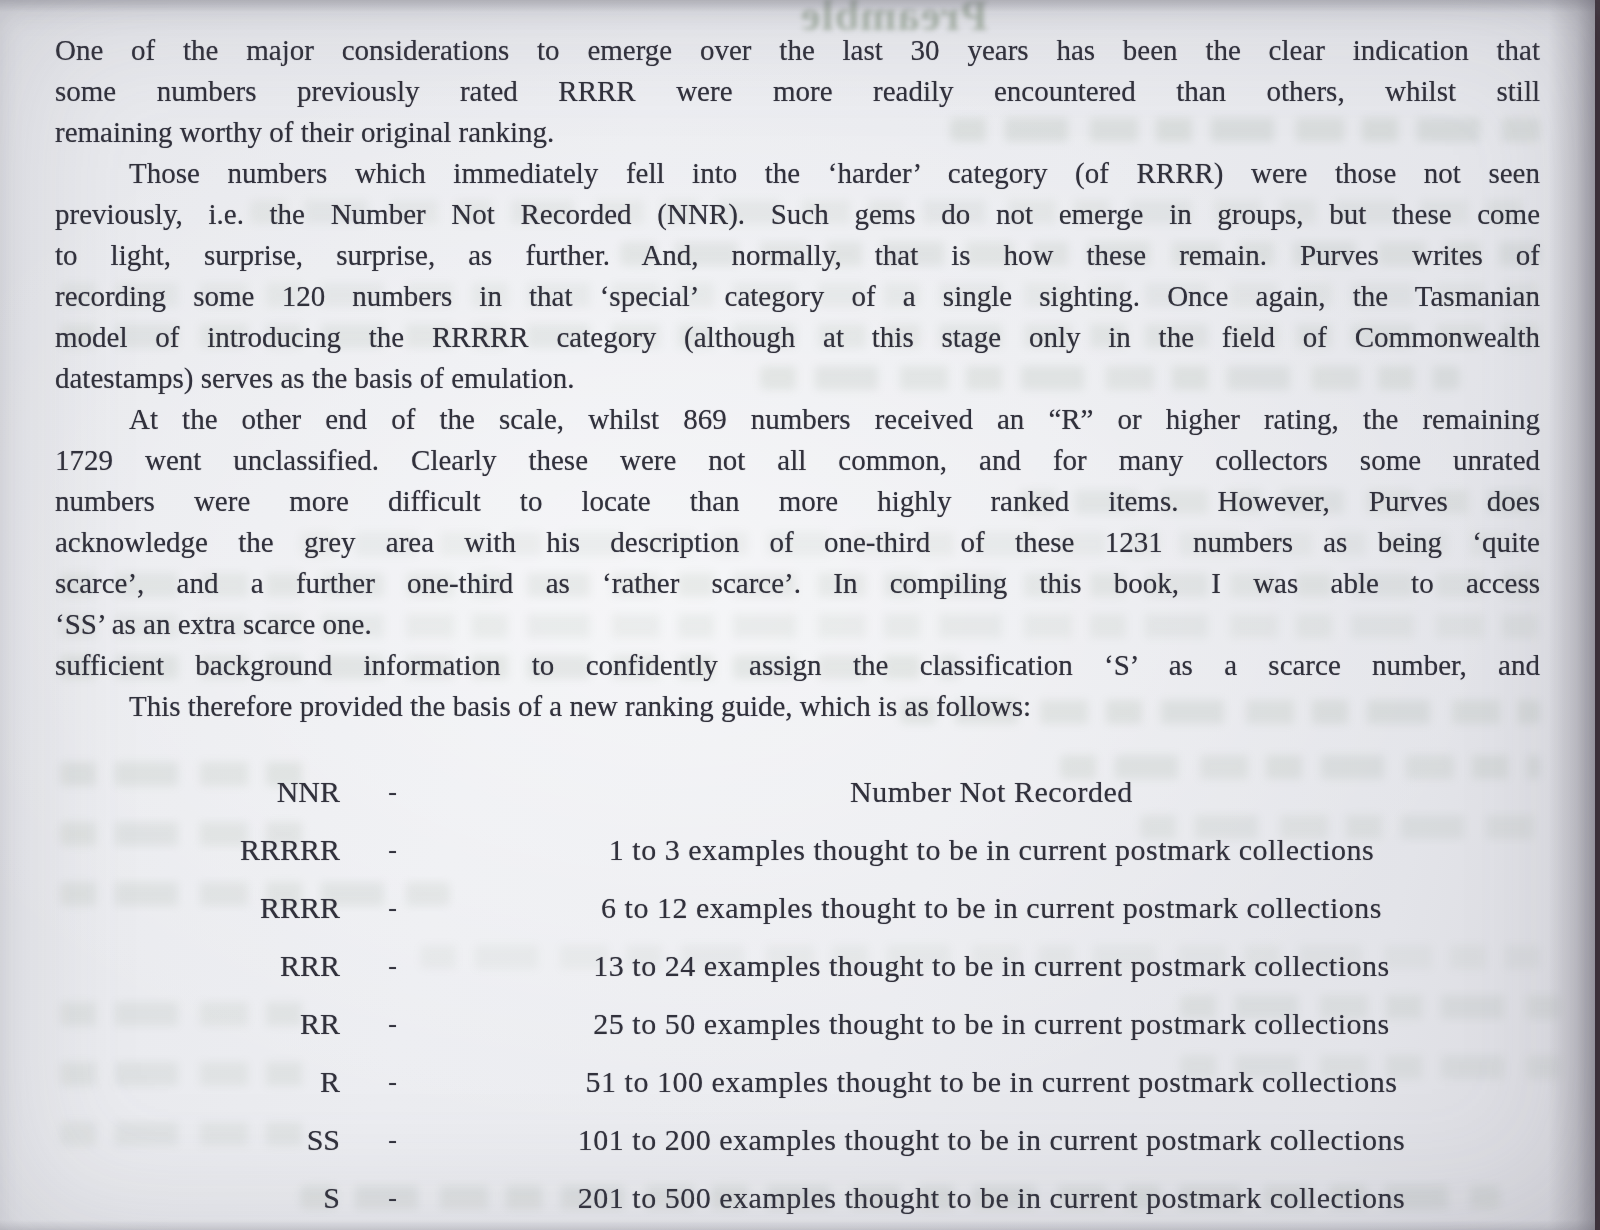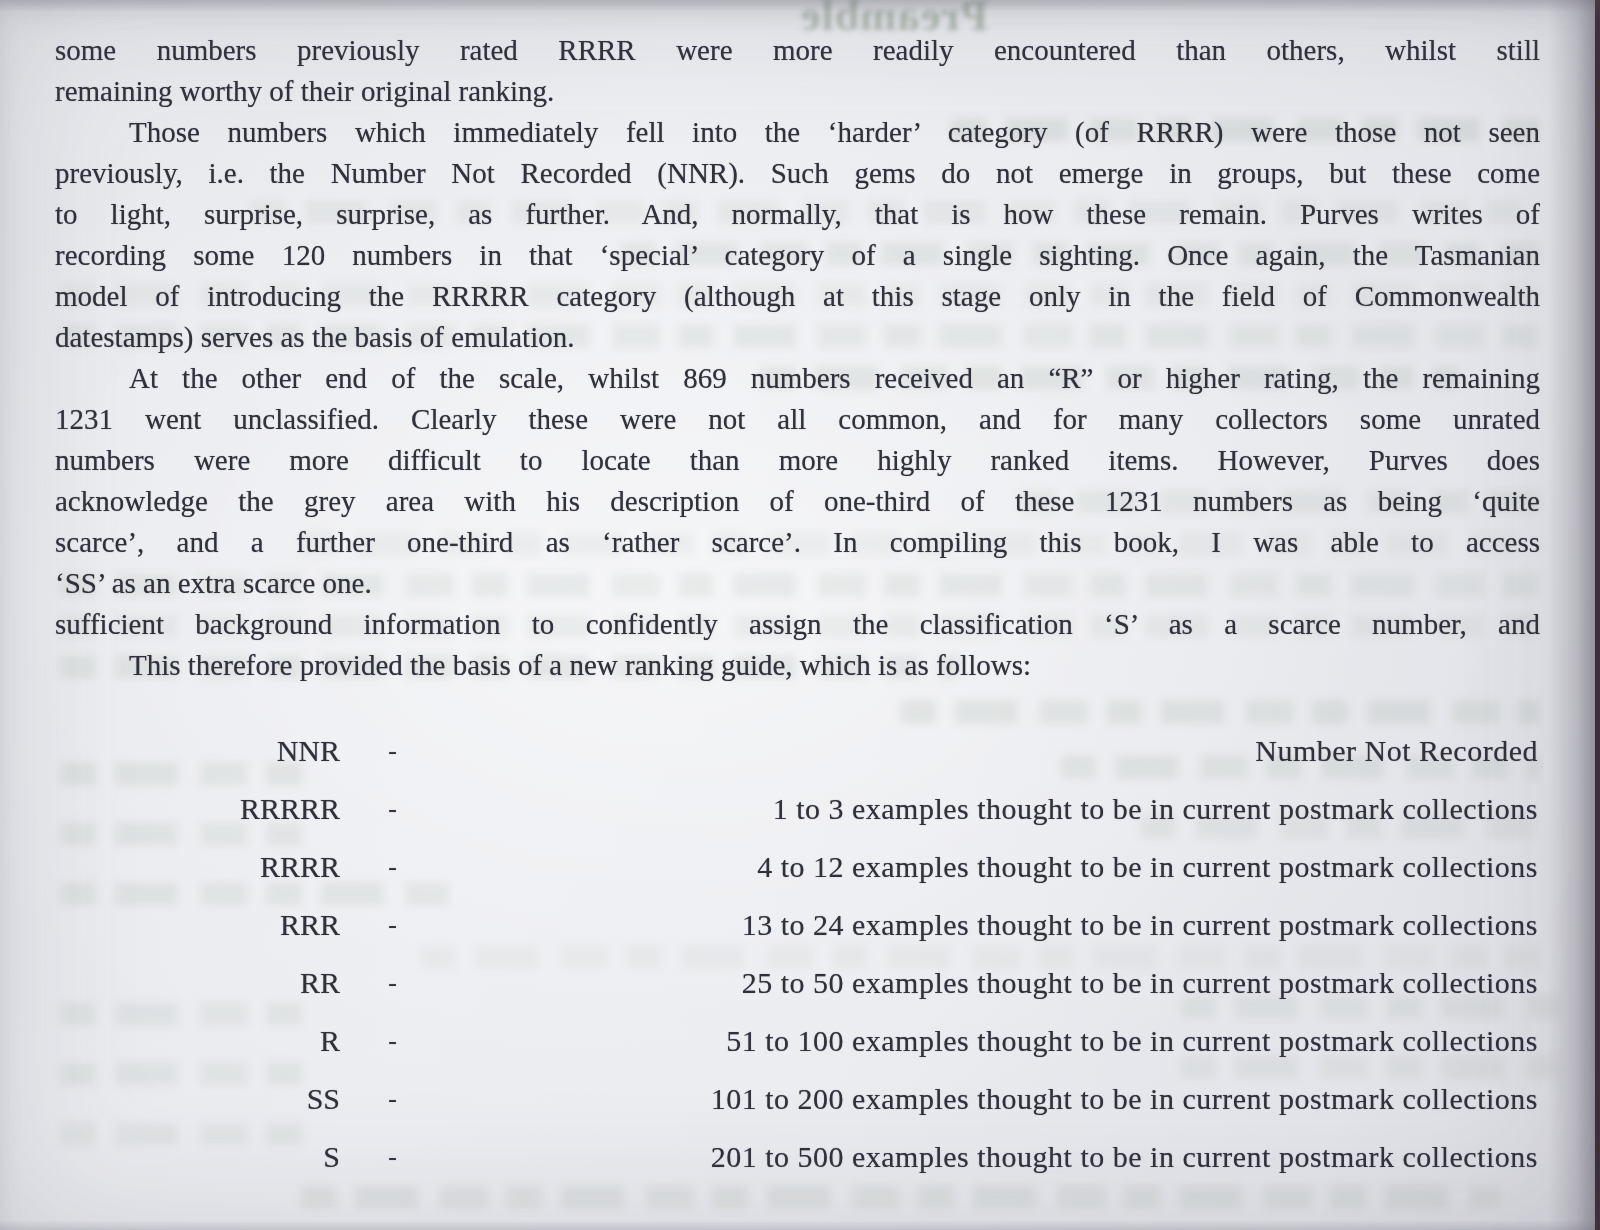--- a/index.html
+++ b/index.html
@@ -62,21 +62,21 @@
   
   .ranking-guide{margin-top:36px;}
   .rank-row{
     display:grid;grid-template-columns:285px 105px 1fr;
     height:58px;line-height:58px;
     font-size:30px;
     text-shadow:0 0 1px rgba(49,49,62,0.55);
   }
   .rank-code{text-align:right;}
   .rank-sep{text-align:center;font-size:26px;}
-  .rank-desc{text-align:right;letter-spacing:0.5px;}
+  .rank-desc{text-align:center;letter-spacing:0.5px;}
 </style>
 </head>
 <body>
 
 <div class="page">
 
   <div class="bleed-layer">
     <div class="bleed-title">Preamble</div>
 
   <div class="smudge" style="left: 950px; top: 118px; width: 590px; opacity: 0.3;"></div>
@@ -101,30 +101,31 @@
       <div class="smudge" style="left: 1180px; top: 995px; width: 380px; opacity: 0.22;"></div>
       <div class="smudge" style="left: 60px; top: 1062px; width: 250px; opacity: 0.22;"></div>
       <div class="smudge" style="left: 1180px; top: 1055px; width: 380px; opacity: 0.2;"></div>
       <div class="smudge" style="left: 60px; top: 1122px; width: 250px; opacity: 0.2;"></div>
       <div class="smudge" style="left: 300px; top: 1185px; width: 1200px; opacity: 0.24;"></div>
     </div>
 
   <div class="content">
     <div class="text-block">
 
+    <div class="line">One of the major considerations to emerge over the last 30 years has been the clear indication that</div>
         <div class="line">some numbers previously rated RRRR were more readily encountered than others, whilst still</div>
         <div class="line para-end">remaining worthy of their original ranking.</div>
         <div class="line indent">Those numbers which immediately fell into the ‘harder’ category (of RRRR) were those not seen</div>
         <div class="line">previously, i.e. the Number Not Recorded (NNR). Such gems do not emerge in groups, but these come</div>
         <div class="line">to light, surprise, surprise, as further. And, normally, that is how these remain. Purves writes of</div>
         <div class="line">recording some 120 numbers in that ‘special’ category of a single sighting. Once again, the Tasmanian</div>
         <div class="line">model of introducing the RRRRR category (although at this stage only in the field of Commonwealth</div>
         <div class="line para-end">datestamps) serves as the basis of emulation.</div>
         <div class="line indent">At the other end of the scale, whilst 869 numbers received an “R” or higher rating, the remaining</div>
-        <div class="line">1231 went unclassified. Clearly these were not all common, and for many collectors some unrated</div>
+        <div class="line">1729 went unclassified. Clearly these were not all common, and for many collectors some unrated</div>
         <div class="line">numbers were more difficult to locate than more highly ranked items. However, Purves does</div>
         <div class="line">acknowledge the grey area with his description of one-third of these 1231 numbers as being ‘quite</div>
         <div class="line">scarce’, and a further one-third as ‘rather scarce’. In compiling this book, I was able to access</div>
         <div class="line para-end">‘SS’ as an extra scarce one.</div>
         <div class="line">sufficient background information to confidently assign the classification ‘S’ as a scarce number, and</div>
         <div class="line para-end indent">This therefore provided the basis of a new ranking guide, which is as follows:</div>
       </div>
     <div class="ranking-guide">
 
     <div class="rank-row">
@@ -133,21 +134,21 @@
           <span class="rank-desc">Number Not Recorded</span>
         </div>
         <div class="rank-row">
           <span class="rank-code">RRRRR</span>
           <span class="rank-sep">-</span>
           <span class="rank-desc">1 to 3 examples thought to be in current postmark collections</span>
         </div>
         <div class="rank-row">
           <span class="rank-code">RRRR</span>
           <span class="rank-sep">-</span>
-          <span class="rank-desc">4 to 12 examples thought to be in current postmark collections</span>
+          <span class="rank-desc">6 to 12 examples thought to be in current postmark collections</span>
         </div>
         <div class="rank-row">
           <span class="rank-code">RRR</span>
           <span class="rank-sep">-</span>
           <span class="rank-desc">13 to 24 examples thought to be in current postmark collections</span>
         </div>
         <div class="rank-row">
           <span class="rank-code">RR</span>
           <span class="rank-sep">-</span>
           <span class="rank-desc">25 to 50 examples thought to be in current postmark collections</span>

